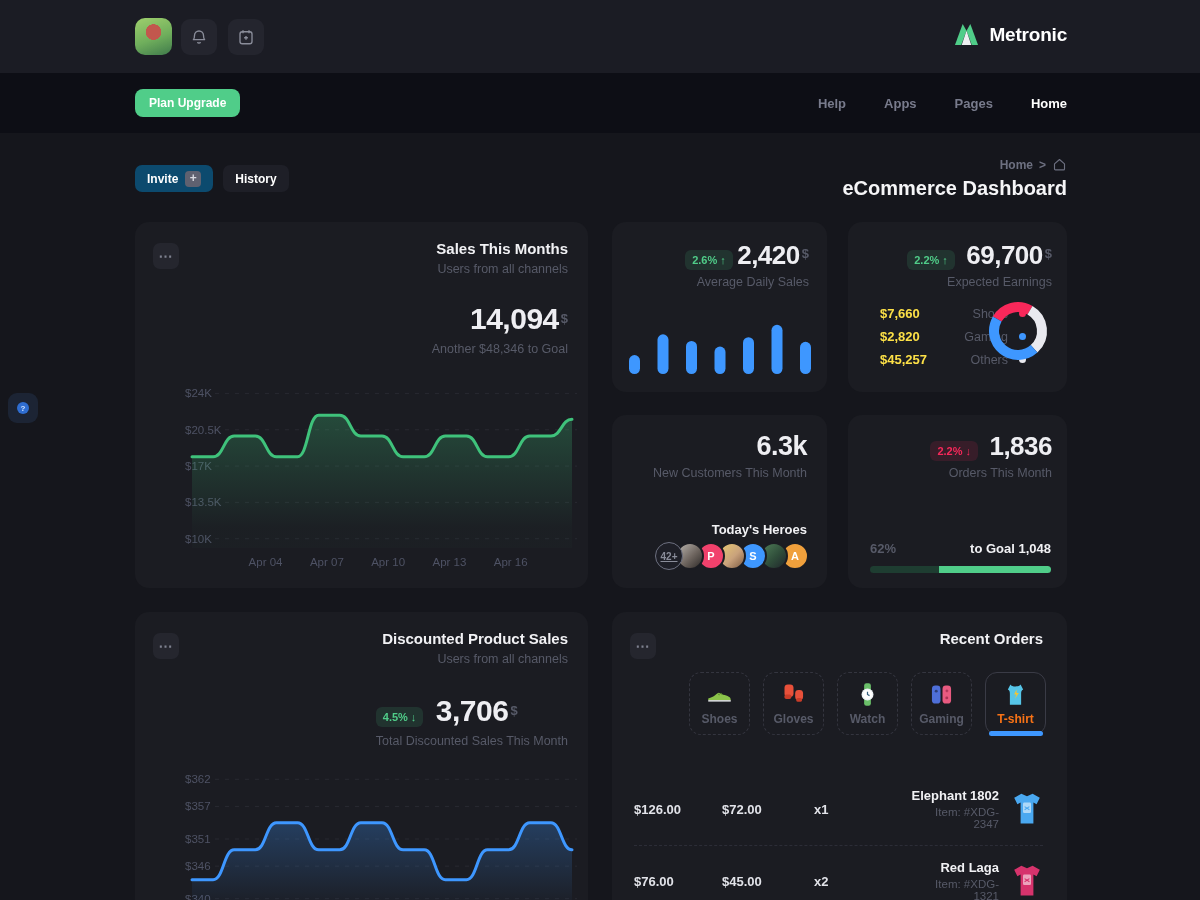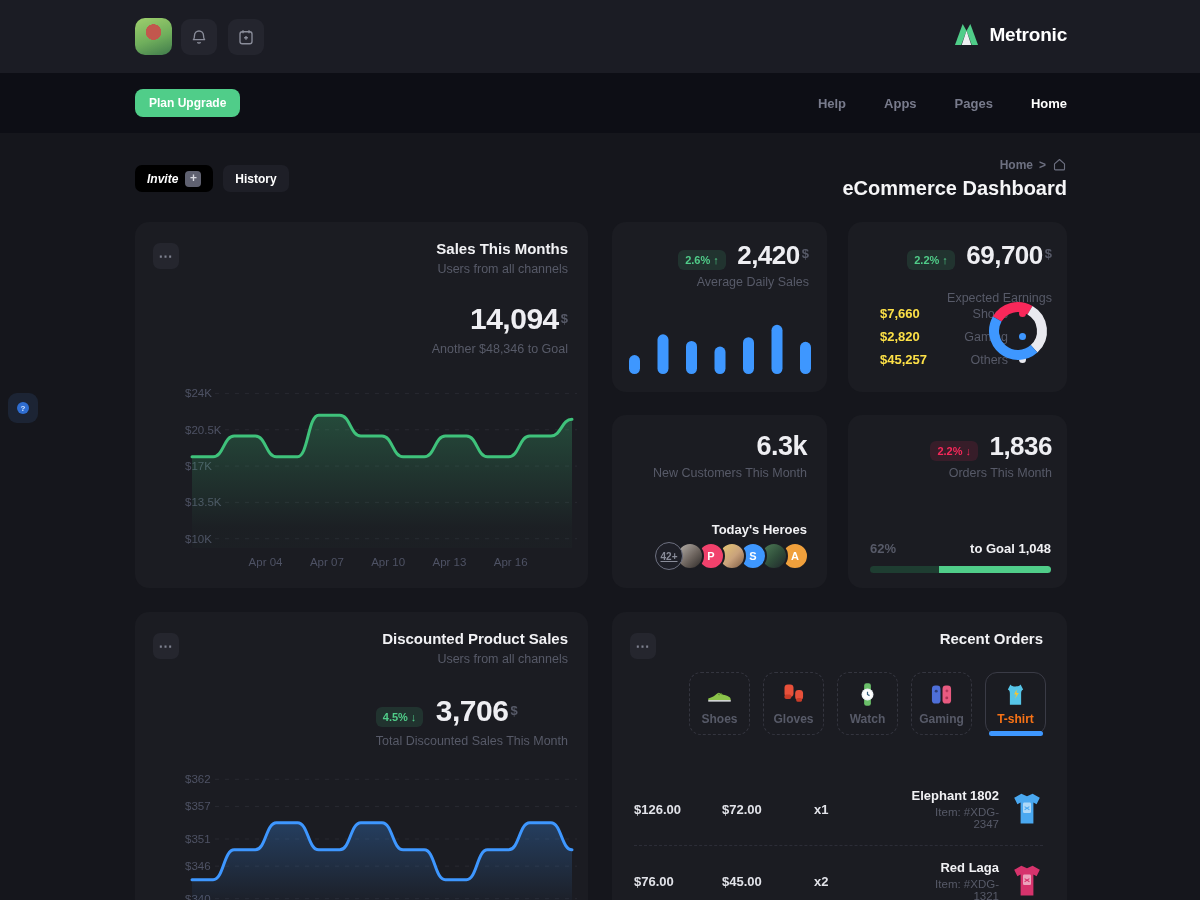--- a/index.html
+++ b/index.html
@@ -28,21 +28,21 @@
     border:none; border-radius:8px; color:#fff; font-weight:700; font-size:12px; cursor:pointer;
     font-family:"Liberation Sans",sans-serif; }
   .navlinks { position:absolute; right:133px; top:0; height:60px; display:flex; align-items:center; gap:38px; }
   .navlink { color:#787b8c; font-size:13px; font-weight:600; cursor:pointer; }
   .navlink.active { color:#fff; font-weight:700; }
 
   
   .chip-row { position:absolute; left:135px; top:165px; display:flex; gap:10px; }
   .chip { height:27px; border-radius:7px; display:flex; align-items:center; gap:7px; padding:0 12px;
     font-size:12px; font-weight:700; color:#fff; cursor:pointer; }
-  .chip.invite { background:#000000;font-style:italic; }
+  .chip.invite { background:#0c4a6e; }
   .chip.history { background:#1e1f27; }
   .plus-box { width:16px; height:16px; border-radius:4px; background:#5f6170; color:#d8d9e0;
     font-size:12px; line-height:15px; text-align:center; font-weight:700; }
   .breadcrumb { position:absolute; right:133px; top:157px; display:flex; align-items:center; gap:6px;
     color:#6d7080; font-size:12px; font-weight:600; cursor:pointer; }
   .page-title { position:absolute; right:133px; top:177px; color:#f5f5f7; font-size:20px; font-weight:700; }
 
   
   .card { position:absolute; background:#1b1c22; border-radius:14px; }
   .dots-btn { position:absolute; width:26px; height:26px; border-radius:7px; background:#25262e; color:#7e818f;
@@ -198,42 +198,42 @@
         <text x="365.7096774193549" y="192" fill="#4e5264" font-size="11.5" text-anchor="middle">Apr 16</text>
       </svg>
   </div>
 
   <div class="card" style="left:612px; top:222px; width:215px; height:170px;">
     <div style="position:absolute; right:18px; top:18px; text-align:right; white-space:nowrap;">
       <span class="badge up">
           <span>2.6%</span>
           <span>↑</span>
         </span>
-      <span class="big-val" style="font-size:26px; margin-left:7px;">2,420</span><span class="sup">$</span>
+      <span class="big-val" style="font-size:26px; ">2,420</span><span class="sup">$</span>
       <div class="muted" style="font-size:12.5px; margin-top:4px;">Average Daily Sales</div>
     </div>
     <svg id="daily_bars" width="182" height="54" style="position:absolute; left:17px; top:98px;">
         <rect x="0" y="35.09090909090909" width="11" height="18.90909090909091" rx="5.5" fill="#3e97ff"></rect>
         <rect x="28.5" y="14.29090909090909" width="11" height="39.70909090909091" rx="5.5" fill="#3e97ff"></rect>
         <rect x="57" y="20.909090909090907" width="11" height="33.09090909090909" rx="5.5" fill="#3e97ff"></rect>
         <rect x="85.5" y="26.581818181818186" width="11" height="27.418181818181814" rx="5.5" fill="#3e97ff"></rect>
         <rect x="114" y="17.127272727272725" width="11" height="36.872727272727275" rx="5.5" fill="#3e97ff"></rect>
         <rect x="142.5" y="4.836363636363636" width="11" height="49.163636363636364" rx="5.5" fill="#3e97ff"></rect>
         <rect x="171" y="21.85454545454546" width="11" height="32.14545454545454" rx="5.5" fill="#3e97ff"></rect>
       </svg>
   </div>
 
   <div class="card" style="left:848px; top:222px; width:219px; height:170px;">
     <div style="position:absolute; right:15px; top:18px; text-align:right; white-space:nowrap;">
       <span class="badge up">
           <span>2.2%</span>
           <span>↑</span>
         </span>
       <span class="big-val" style="font-size:26px; margin-left:7px;">69,700</span><span class="sup">$</span>
-      <div class="muted" style="font-size:12.5px; margin-top:20px;">Expected Earnings</div>
+      <div class="muted" style="font-size:12.5px; margin-top:4px;">Expected Earnings</div>
     </div>
     <div id="earnings_legend" style="position:absolute; left:32px; top:80px;">
         <div class="legend-row">
           <span class="legend-amt">$7,660</span>
     <span class="legend-name">Shoes</span>
     <span class="legend-dot" style="background:#f8285a"></span>
         </div>
         <div class="legend-row">
           <span class="legend-amt">$2,820</span>
     <span class="legend-name">Gaming</span>

